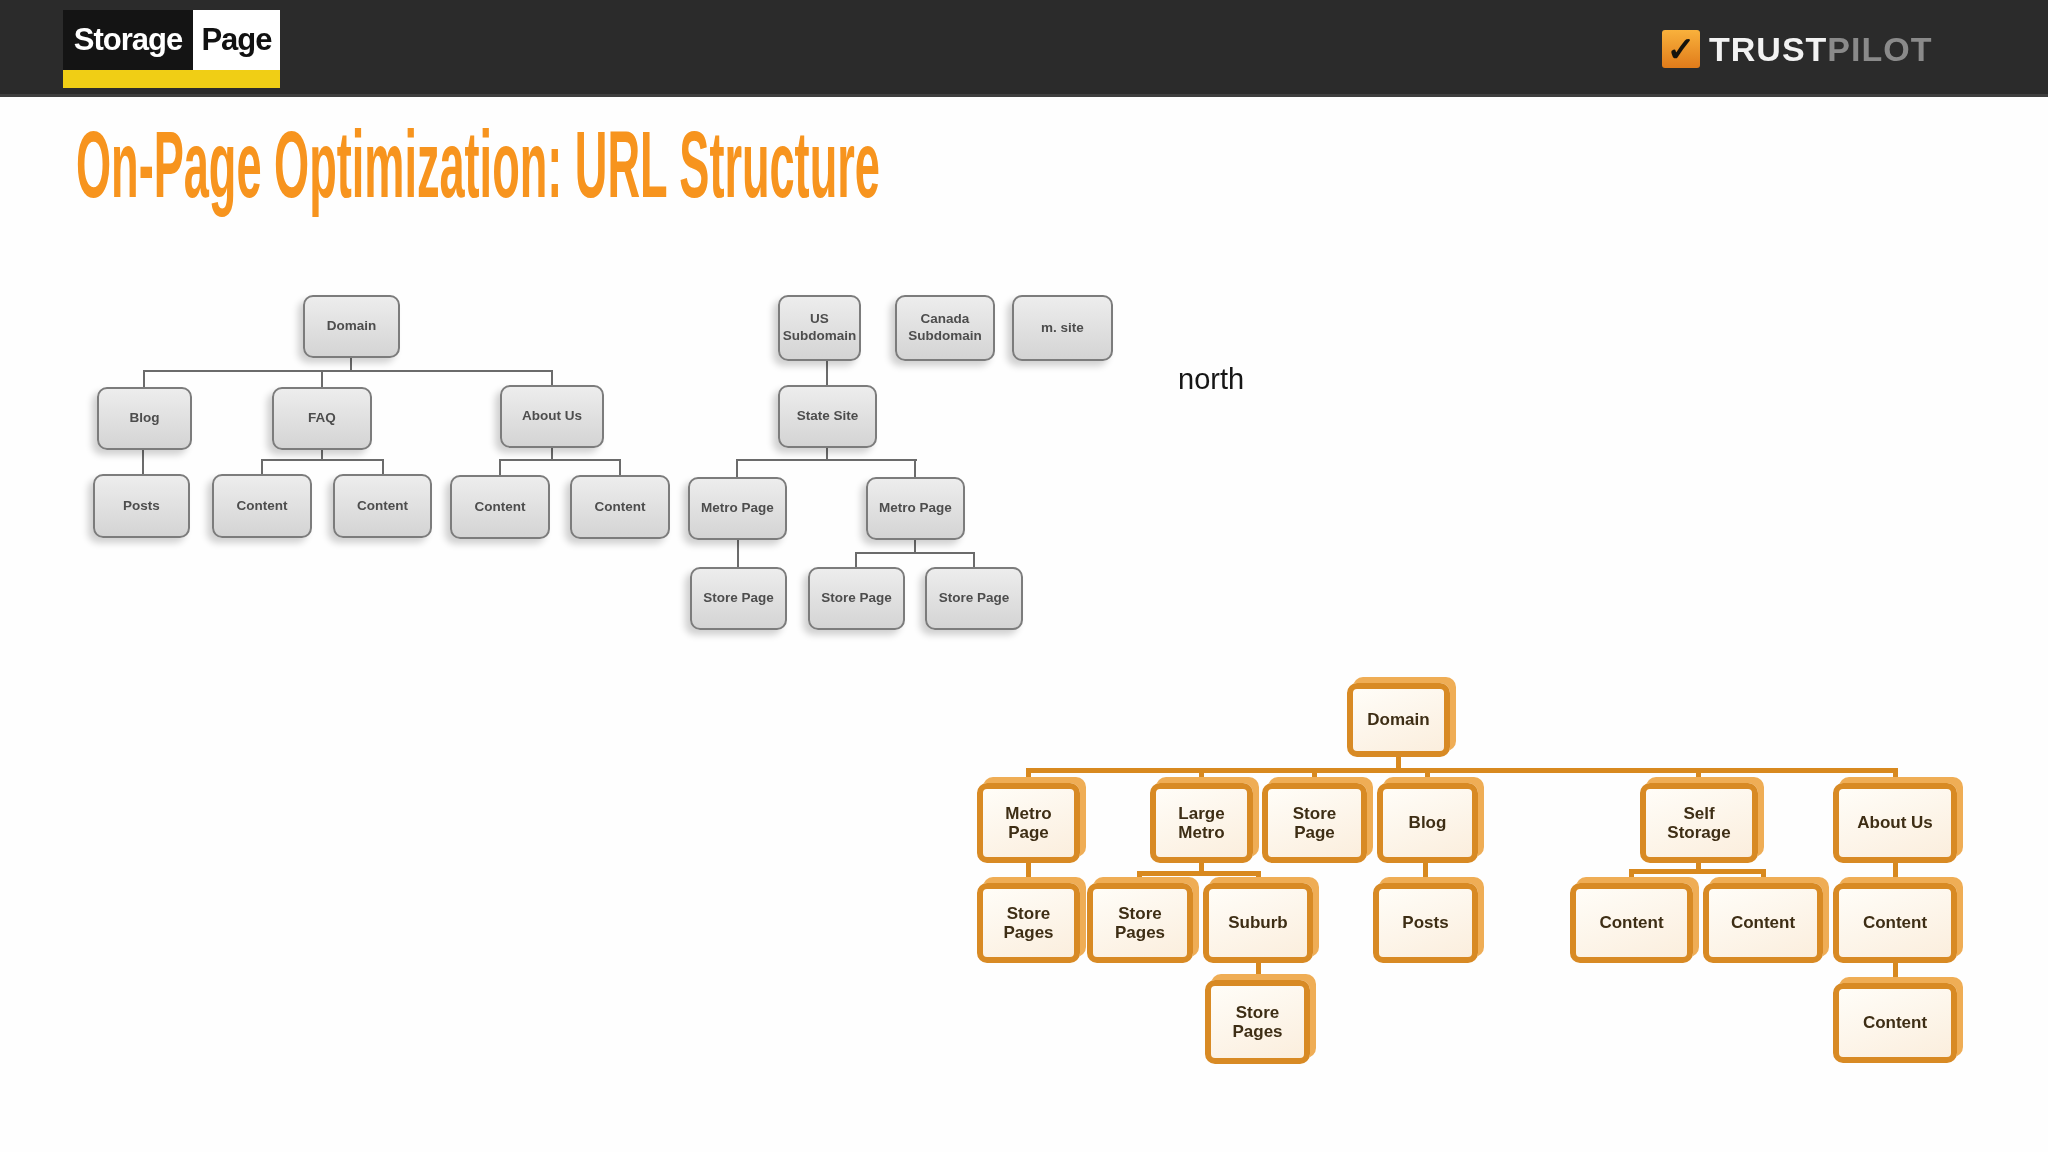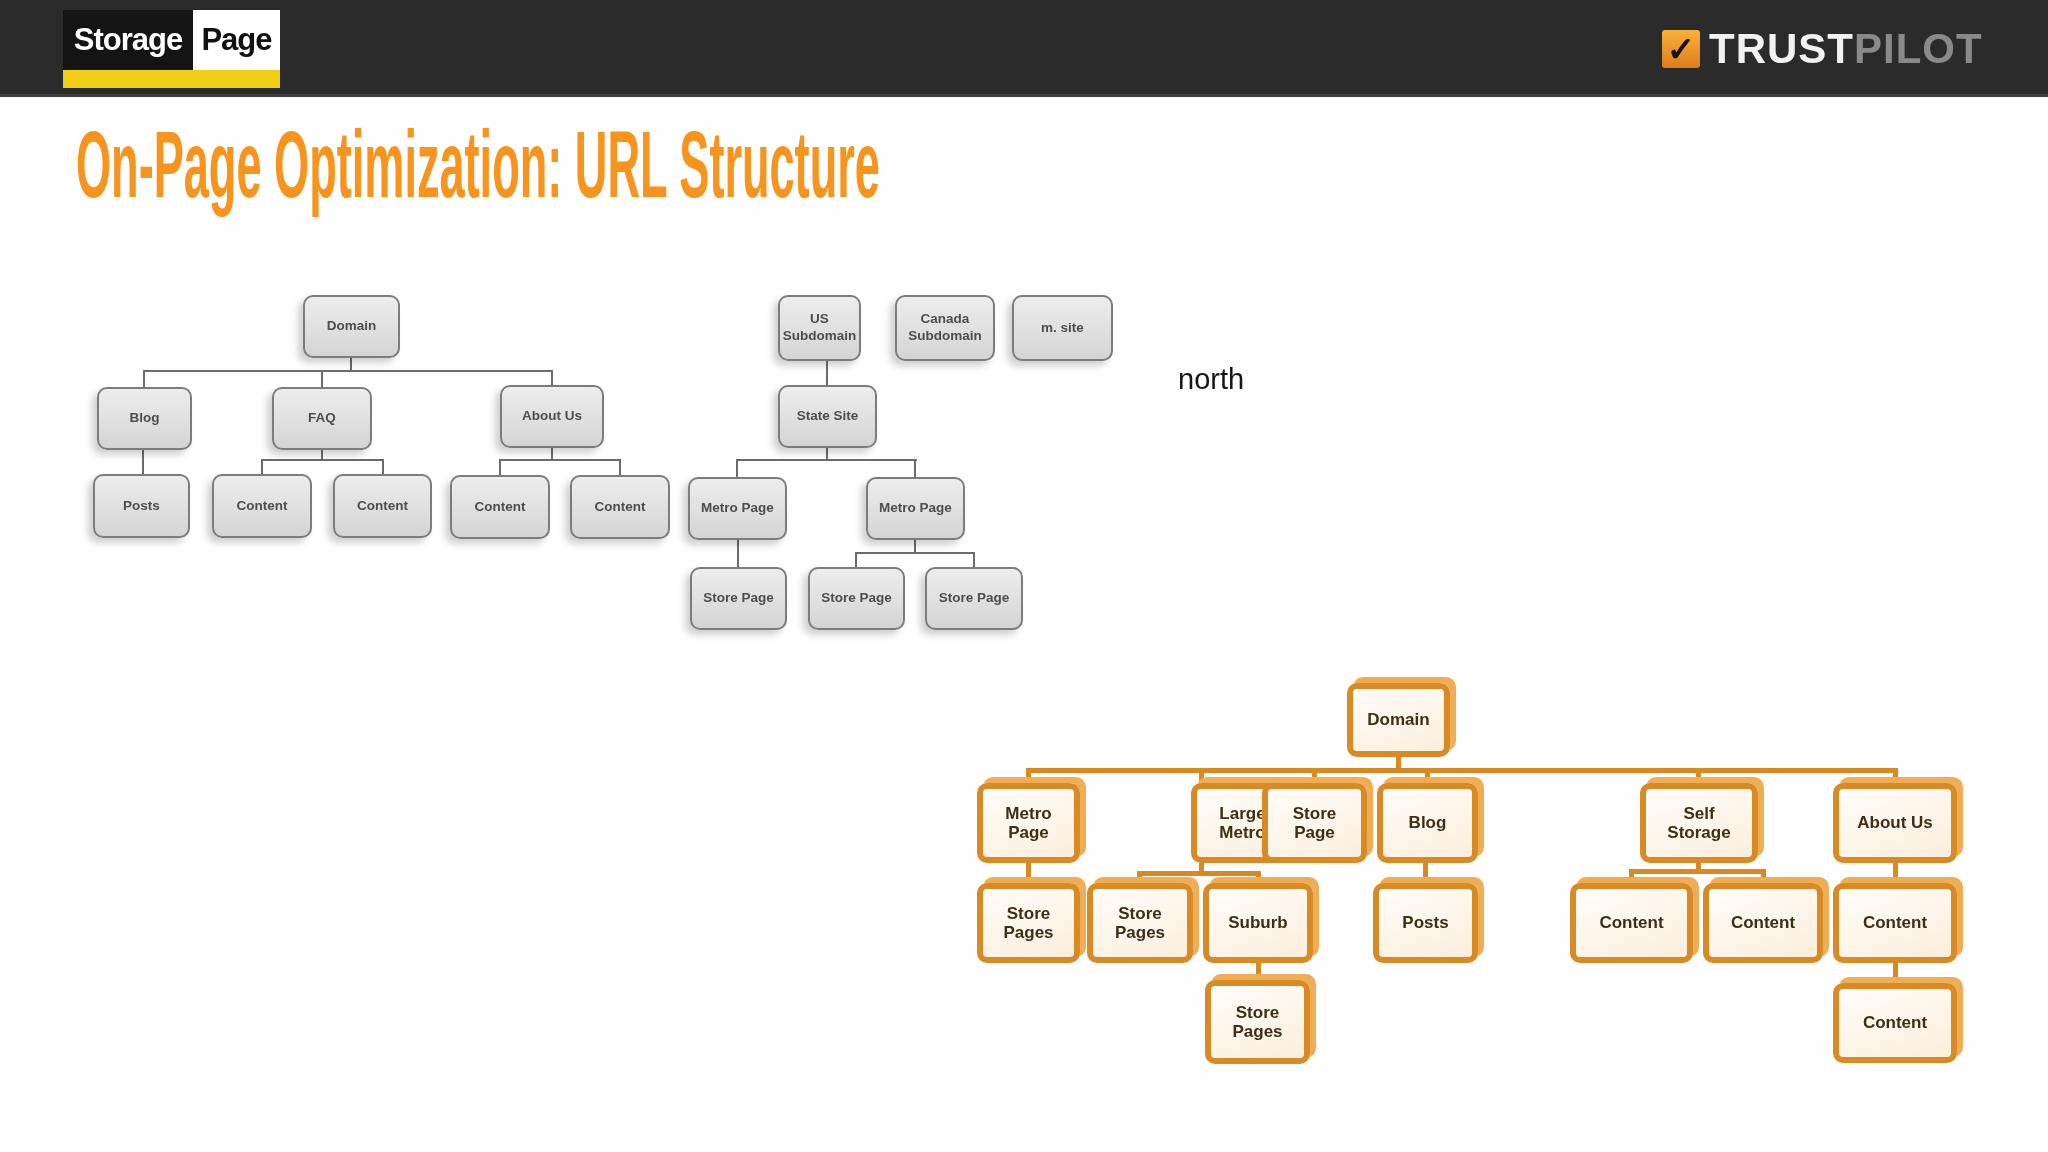--- a/index.html
+++ b/index.html
@@ -13,21 +13,21 @@
   .sm-top{display:flex;height:60px;width:217px;}
   .sm-storage{width:130px;background:#141414;color:#ffffff;display:flex;align-items:center;
               justify-content:center;font-size:31px;font-weight:bold;letter-spacing:-1px;}
   .sm-mart{width:87px;background:#ffffff;color:#111111;display:flex;align-items:center;
            justify-content:center;font-size:31px;font-weight:bold;letter-spacing:-1px;}
   .sm-bar{width:217px;height:18px;background:#f0ce15;}
   .tp-logo{position:absolute;left:1662px;top:28px;height:42px;display:flex;align-items:center;}
   .tp-mark{width:38px;height:38px;background:linear-gradient(180deg,#f9b13c 0%,#e07b1a 100%);
            border-radius:3px;display:flex;align-items:center;justify-content:center;
            color:#15130d;font-size:34px;font-weight:bold;line-height:1;margin-right:9px;}
-  .tp-text{font-size:42px;font-weight:bold;letter-spacing:1px;line-height:1;}
+  .tp-text{font-size:34px;font-weight:bold;letter-spacing:1px;line-height:1;}
   .tp-trust{color:#f2f2f2;}
   .tp-pilot{color:#8a8a8a;}
 
   
   .title{position:absolute;left:76px;top:118px;font-size:94px;font-weight:bold;color:#f7941e;
          white-space:nowrap;transform:scaleX(0.48);transform-origin:left top;letter-spacing:0px;
          line-height:1.0;}
 
   
   .example{position:absolute;color:#161616;font-size:29px;line-height:55px;}
@@ -139,21 +139,21 @@
       <div class="orange-line" style="left: 1423px; top: 863px; width: 5px; height: 20px;"></div>
       <div class="orange-line" style="left: 1696px; top: 863px; width: 5px; height: 8px;"></div>
       <div class="orange-line" style="left: 1629px; top: 869px; width: 137px; height: 5px;"></div>
       <div class="orange-line" style="left: 1629px; top: 872px; width: 5px; height: 11px;"></div>
       <div class="orange-line" style="left: 1761px; top: 872px; width: 5px; height: 11px;"></div>
       <div class="orange-line" style="left: 1893px; top: 863px; width: 5px; height: 20px;"></div>
       <div class="orange-line" style="left: 1893px; top: 963px; width: 5px; height: 20px;"></div>
       <div class="orange-node" style="left: 1347px; top: 683px; width: 103px; height: 74px;">Domain</div>
       <div class="orange-node" style="left: 977px; top: 783px; width: 103px; height: 80px;">Metro
 Page</div>
-      <div class="orange-node" style="left: 1150px; top: 783px; width: 103px; height: 80px; margin-left: 41px;">Large
+      <div class="orange-node" style="left: 1150px; top: 783px; width: 103px; height: 80px;">Large
 Metro</div>
       <div class="orange-node" style="left: 1262px; top: 783px; width: 105px; height: 80px;">Store
 Page</div>
       <div class="orange-node" style="left: 1377px; top: 783px; width: 101px; height: 80px;">Blog</div>
       <div class="orange-node" style="left: 1640px; top: 783px; width: 118px; height: 80px;">Self
 Storage</div>
       <div class="orange-node" style="left: 1833px; top: 783px; width: 124px; height: 80px;">About Us</div>
       <div class="orange-node" style="left: 977px; top: 883px; width: 103px; height: 80px;">Store
 Pages</div>
       <div class="orange-node" style="left: 1087px; top: 883px; width: 106px; height: 80px;">Store

